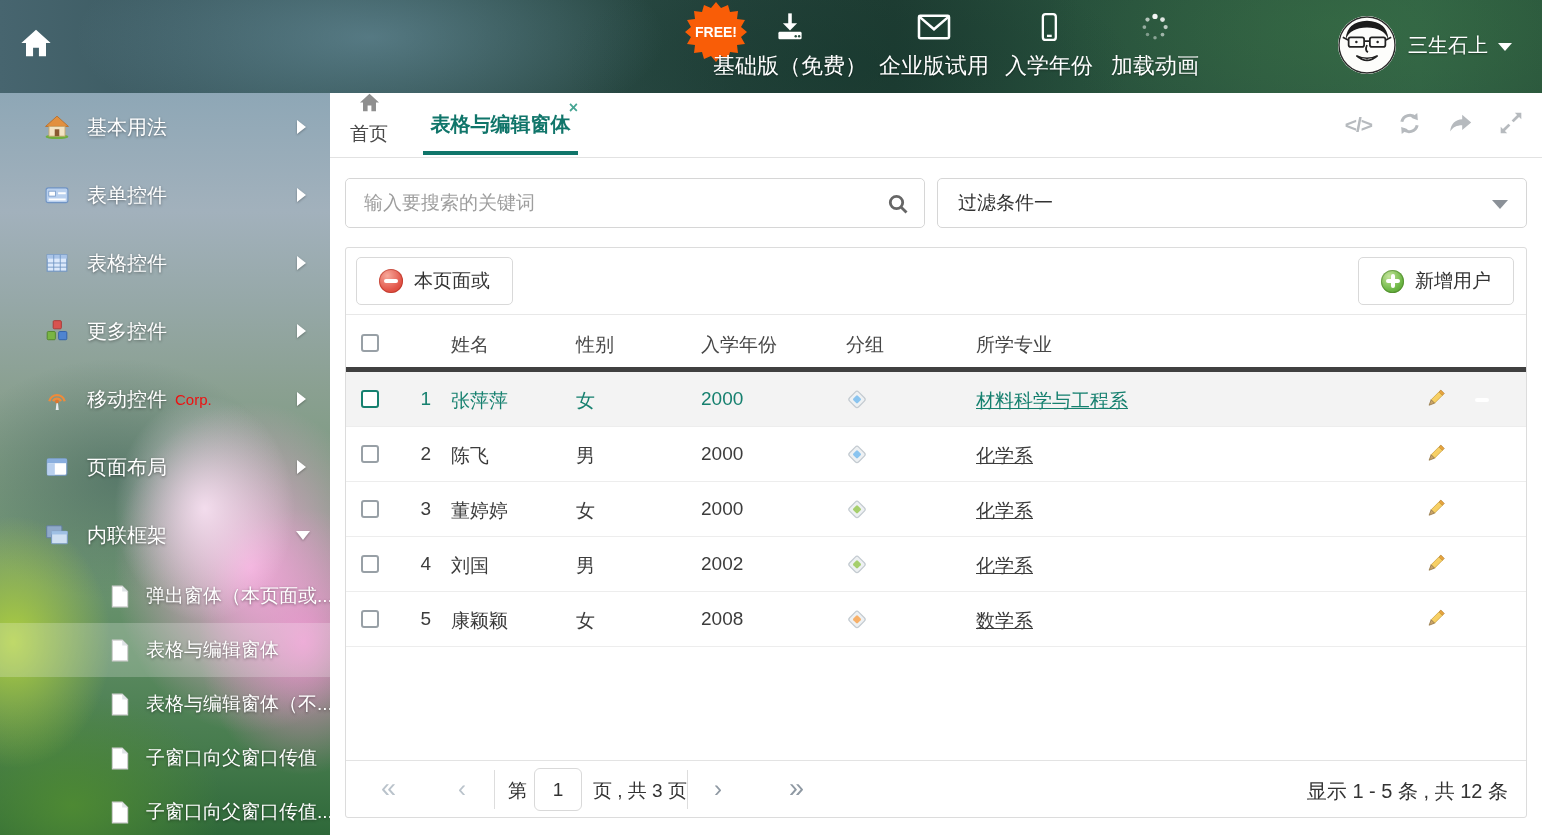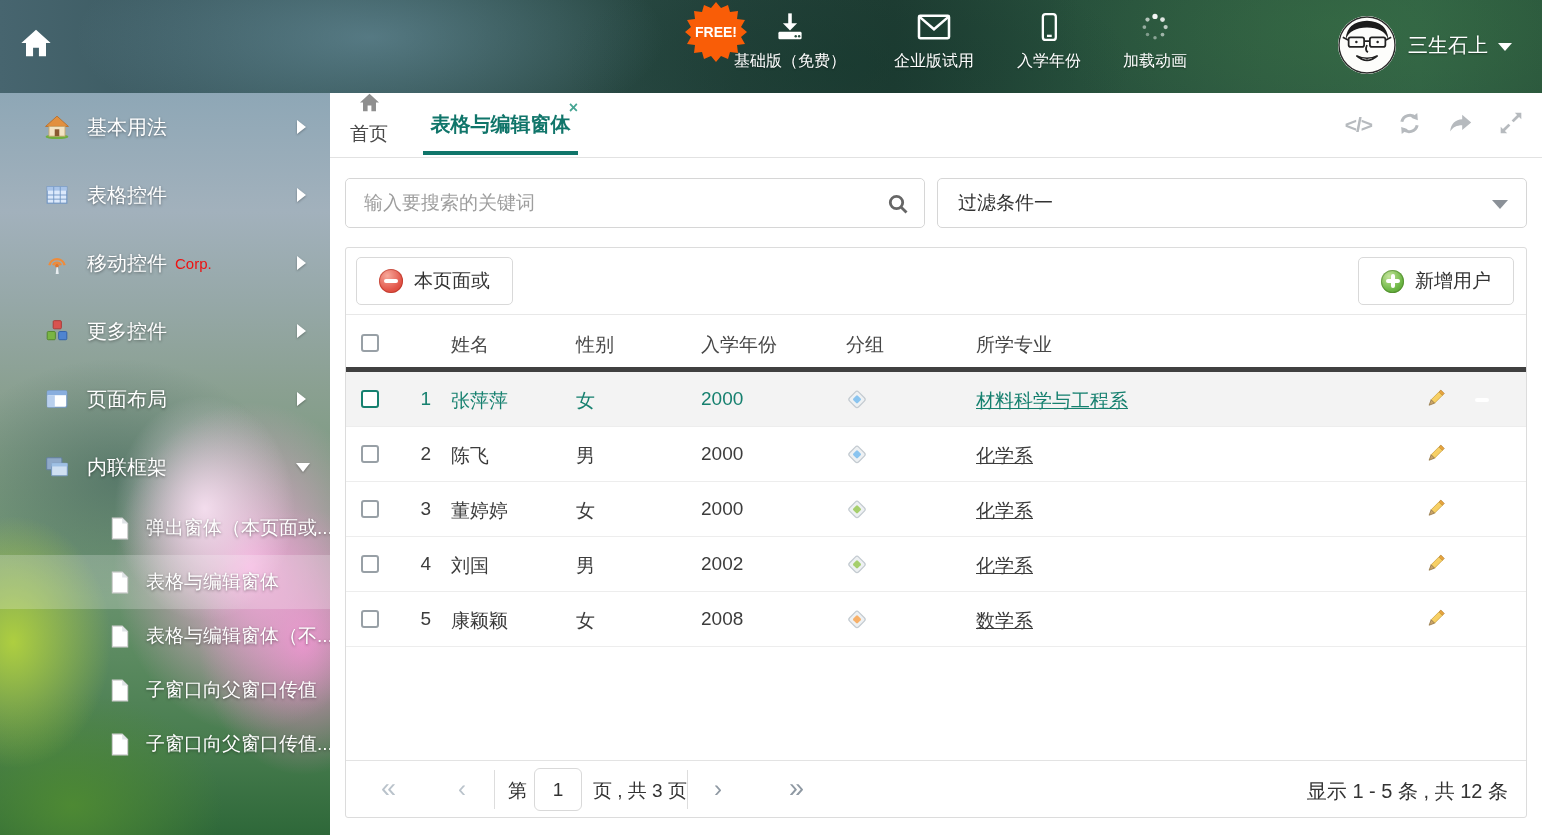--- a/index.html
+++ b/index.html
@@ -17,21 +17,21 @@
   }
   .hdr-home { position:absolute; left:20px; top:28px; }
   .hdr-title { position:absolute; left:66px; top:24px; color:#fff; font-size:30px; font-weight:bold; letter-spacing:1px; text-shadow:0 1px 3px rgba(0,0,0,.35); }
   .hdr-search { position:absolute; left:428px; top:22px; width:205px; height:46px; }
   .hdr-search input { width:100%; height:100%; background:transparent; border:none; outline:none; color:#fff; font-size:20px; padding:0 40px 0 6px; font-family:inherit; }
   .hdr-search input::placeholder { color:rgba(255,255,255,.5); }
   .hdr-search .mag { position:absolute; right:2px; top:10px; }
   .free-badge { position:absolute; left:685px; top:1px; width:62px; height:62px; }
   .free-badge svg { display:block; }
   .hdr-nav-item { position:absolute; top:12px; transform:translateX(-50%); text-align:center; color:#fff; cursor:pointer; width:160px; }
-  .hdr-nav-item .nav-label { display:block; margin-top:5px; font-size:16px; text-shadow:0 1px 2px rgba(0,0,0,.4); white-space:nowrap; }
+  .hdr-nav-item .nav-label { display:block; margin-top:5px; font-size:22px; text-shadow:0 1px 2px rgba(0,0,0,.4); white-space:nowrap; }
   .avatar { position:absolute; left:1338px; top:16px; width:58px; height:58px; border-radius:50%; overflow:hidden; background:#fdfdfb; }
   .hdr-user { position:absolute; left:1408px; top:32px; color:#fff; font-size:20px; text-shadow:0 1px 2px rgba(0,0,0,.4); display:flex; align-items:center; }
   .caret-down-white { display:inline-block; width:0; height:0; border-left:7px solid transparent; border-right:7px solid transparent; border-top:8px solid #fff; margin-left:10px; margin-top:3px; }
 
   
   .sidebar {
     position:absolute; left:0; top:93px; width:330px; height:742px;
     background:
       radial-gradient(120px 150px at 62% 56%, rgba(255,232,249,.85), rgba(255,232,249,0) 75%),
       radial-gradient(190px 230px at 76% 64%, rgba(246,170,221,.95), rgba(246,170,221,0) 72%),
@@ -215,53 +215,65 @@
             <rect x="4" y="10" width="14" height="8.5" fill="#f3e3c3" stroke="#c9a96f" stroke-width=".8"></rect>
             <rect x="9" y="12.5" width="4" height="6" fill="#8a5a33"></rect>
           </svg>
       </span>
       <span class="s-label">基本用法</span>
       <span class="tri-right"></span>
     </div>
     <div class="side-item">
       <span class="s-icon">
         <svg width="26" height="24" viewBox="0 0 22 22">
+            <rect x="1" y="4.5" width="20" height="13.5" rx="2" fill="#b9d0ee" stroke="#7094c4"></rect>
+            <rect x="3.5" y="7.5" width="6" height="4.5" fill="#fff" stroke="#7094c4" stroke-width=".7"></rect>
+            <rect x="12" y="8.5" width="7" height="1.8" fill="#fff"></rect>
+            <rect x="3.5" y="14.2" width="15.5" height="1.8" fill="#fff"></rect>
+          </svg>
+      </span>
+      <span class="s-label">表单控件</span>
+      <span class="tri-right"></span>
+    </div>
+    <div class="side-item">
+      <span class="s-icon">
+        <svg width="26" height="24" viewBox="0 0 22 22">
             <rect x="2" y="3.5" width="18" height="15" fill="#dce9fb" stroke="#6f94c2"></rect>
             <rect x="2" y="3.5" width="18" height="3.5" fill="#a9c4e8"></rect>
             <line x1="8" y1="3.5" x2="8" y2="18.5" stroke="#6f94c2" stroke-width=".8"></line>
             <line x1="14" y1="3.5" x2="14" y2="18.5" stroke="#6f94c2" stroke-width=".8"></line>
             <line x1="2" y1="11" x2="20" y2="11" stroke="#6f94c2" stroke-width=".8"></line>
             <line x1="2" y1="14.8" x2="20" y2="14.8" stroke="#6f94c2" stroke-width=".8"></line>
           </svg>
       </span>
       <span class="s-label">表格控件</span>
       <span class="tri-right"></span>
     </div>
     <div class="side-item">
       <span class="s-icon">
         <svg width="26" height="24" viewBox="0 0 22 22">
+            <rect x="7.5" y="1.5" width="7.5" height="7.5" rx="1" fill="#d9534f" stroke="#a93430" stroke-width=".8"></rect>
+            <rect x="2" y="11.5" width="7.5" height="7.5" rx="1" fill="#79b544" stroke="#4e8426" stroke-width=".8"></rect>
+            <rect x="12.5" y="11.5" width="7.5" height="7.5" rx="1" fill="#4f84d0" stroke="#2d5da8" stroke-width=".8"></rect>
+          </svg>
+      </span>
+      <span class="s-label">更多控件</span>
+      <span class="tri-right"></span>
+    </div>
+    <div class="side-item">
+      <span class="s-icon">
+        <svg width="26" height="24" viewBox="0 0 22 22">
             <path d="M4 13 a7.2 7.2 0 0 1 14 0" stroke="#ef8b3a" stroke-width="2.2" fill="none"></path>
             <path d="M7.5 13 a3.8 3.8 0 0 1 7 0" stroke="#ef8b3a" stroke-width="2.2" fill="none"></path>
             <circle cx="11" cy="13.5" r="1.7" fill="#e2762a"></circle>
             <polygon points="9.8,21 12.6,21 11.9,15 10.5,15" fill="#e8edf0"></polygon>
           </svg>
       </span>
       <span class="s-label">移动控件</span>
       <span class="corp-badge">Corp.</span>
-      <span class="tri-right"></span>
-    </div>
-    <div class="side-item">
-      <span class="s-icon">
-        <svg width="26" height="24" viewBox="0 0 22 22">
-            <rect x="7.5" y="1.5" width="7.5" height="7.5" rx="1" fill="#d9534f" stroke="#a93430" stroke-width=".8"></rect>
-            <rect x="2" y="11.5" width="7.5" height="7.5" rx="1" fill="#79b544" stroke="#4e8426" stroke-width=".8"></rect>
-            <rect x="12.5" y="11.5" width="7.5" height="7.5" rx="1" fill="#4f84d0" stroke="#2d5da8" stroke-width=".8"></rect>
-          </svg>
-      </span>
-      <span class="s-label">更多控件</span>
       <span class="tri-right"></span>
     </div>
     <div class="side-item">
       <span class="s-icon">
         <svg width="26" height="24" viewBox="0 0 22 22">
             <rect x="2" y="3.5" width="18" height="15" rx="1.5" fill="#fff" stroke="#6f94c2"></rect>
             <rect x="2" y="3.5" width="18" height="4" fill="#89aede"></rect>
             <rect x="2" y="7.5" width="7" height="11" fill="#b9d0ee"></rect>
           </svg>
       </span>

